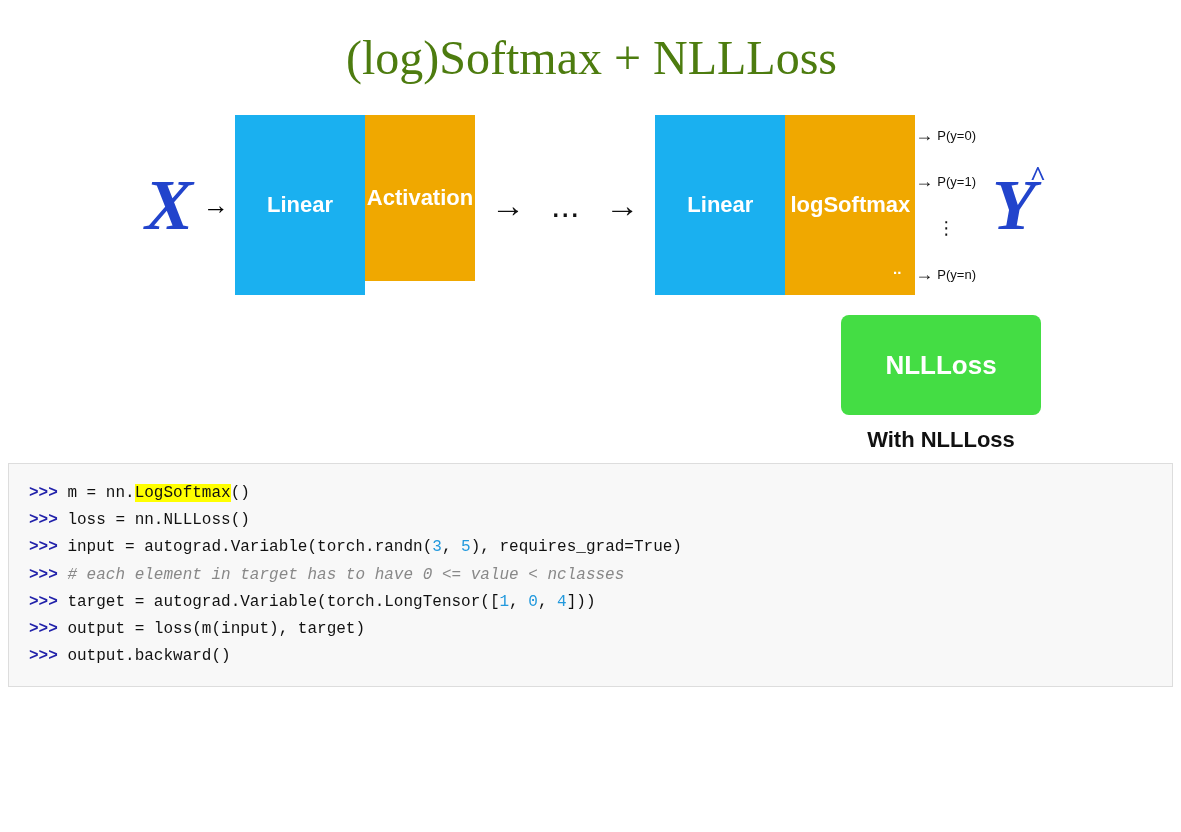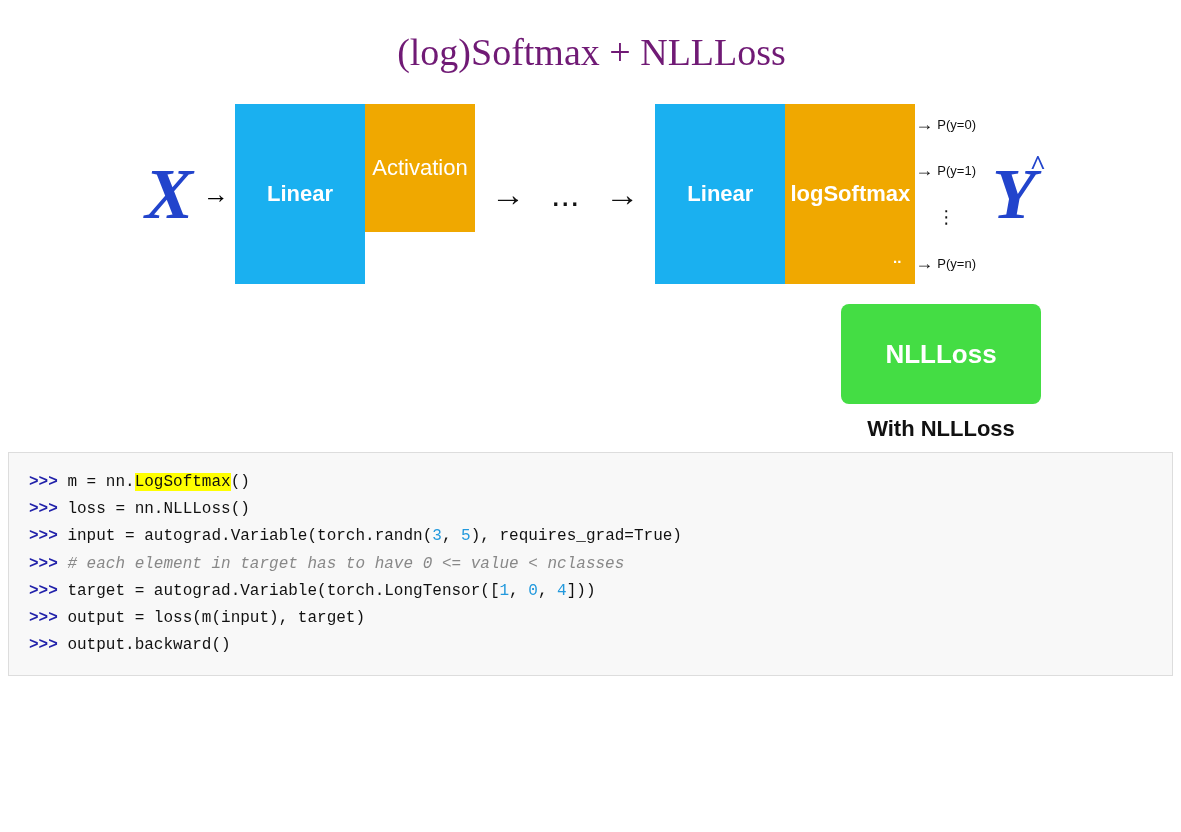--- a/index.html
+++ b/index.html
@@ -6,24 +6,24 @@
     body {
       width: 1181px;
       min-height: 832px;
       background: #ffffff;
       font-family: Arial, sans-serif;
       overflow-x: hidden;
     }
 
     .page-title {
       text-align: center;
-      font-size: 38px;
+      font-size: 48px;
       font-weight: 400;
       padding: 30px 0 20px 2px;
-      color: #701a75;
+      color: #4d7c0f;
       font-family: Georgia, serif;
     }
 
     
     .x-symbol {
       font-size: 64px;
       font-style: italic;
       color: #2244cc;
       font-family: Georgia, serif;
       font-weight: bold;
@@ -45,27 +45,27 @@
       align-items: center;
       justify-content: center;
       color: white;
       font-size: 22px;
       font-weight: bold;
     }
 
     .block-activation {
       background: #f0a800;
       width: 110px;
-      height: 128px;
-      display: flex;
-      align-items: center;
-      justify-content: center;
-      color: white;
-      font-size: 22px;
-      font-weight: normal;
+      height: 166px;
+      display: flex;
+      align-items: center;
+      justify-content: center;
+      color: white;
+      font-size: 22px;
+      font-weight: bold;
     }
 
     .block-logsoftmax {
       background: #f0a800;
       width: 130px;
       height: 180px;
       display: flex;
       align-items: center;
       justify-content: center;
       color: white;

